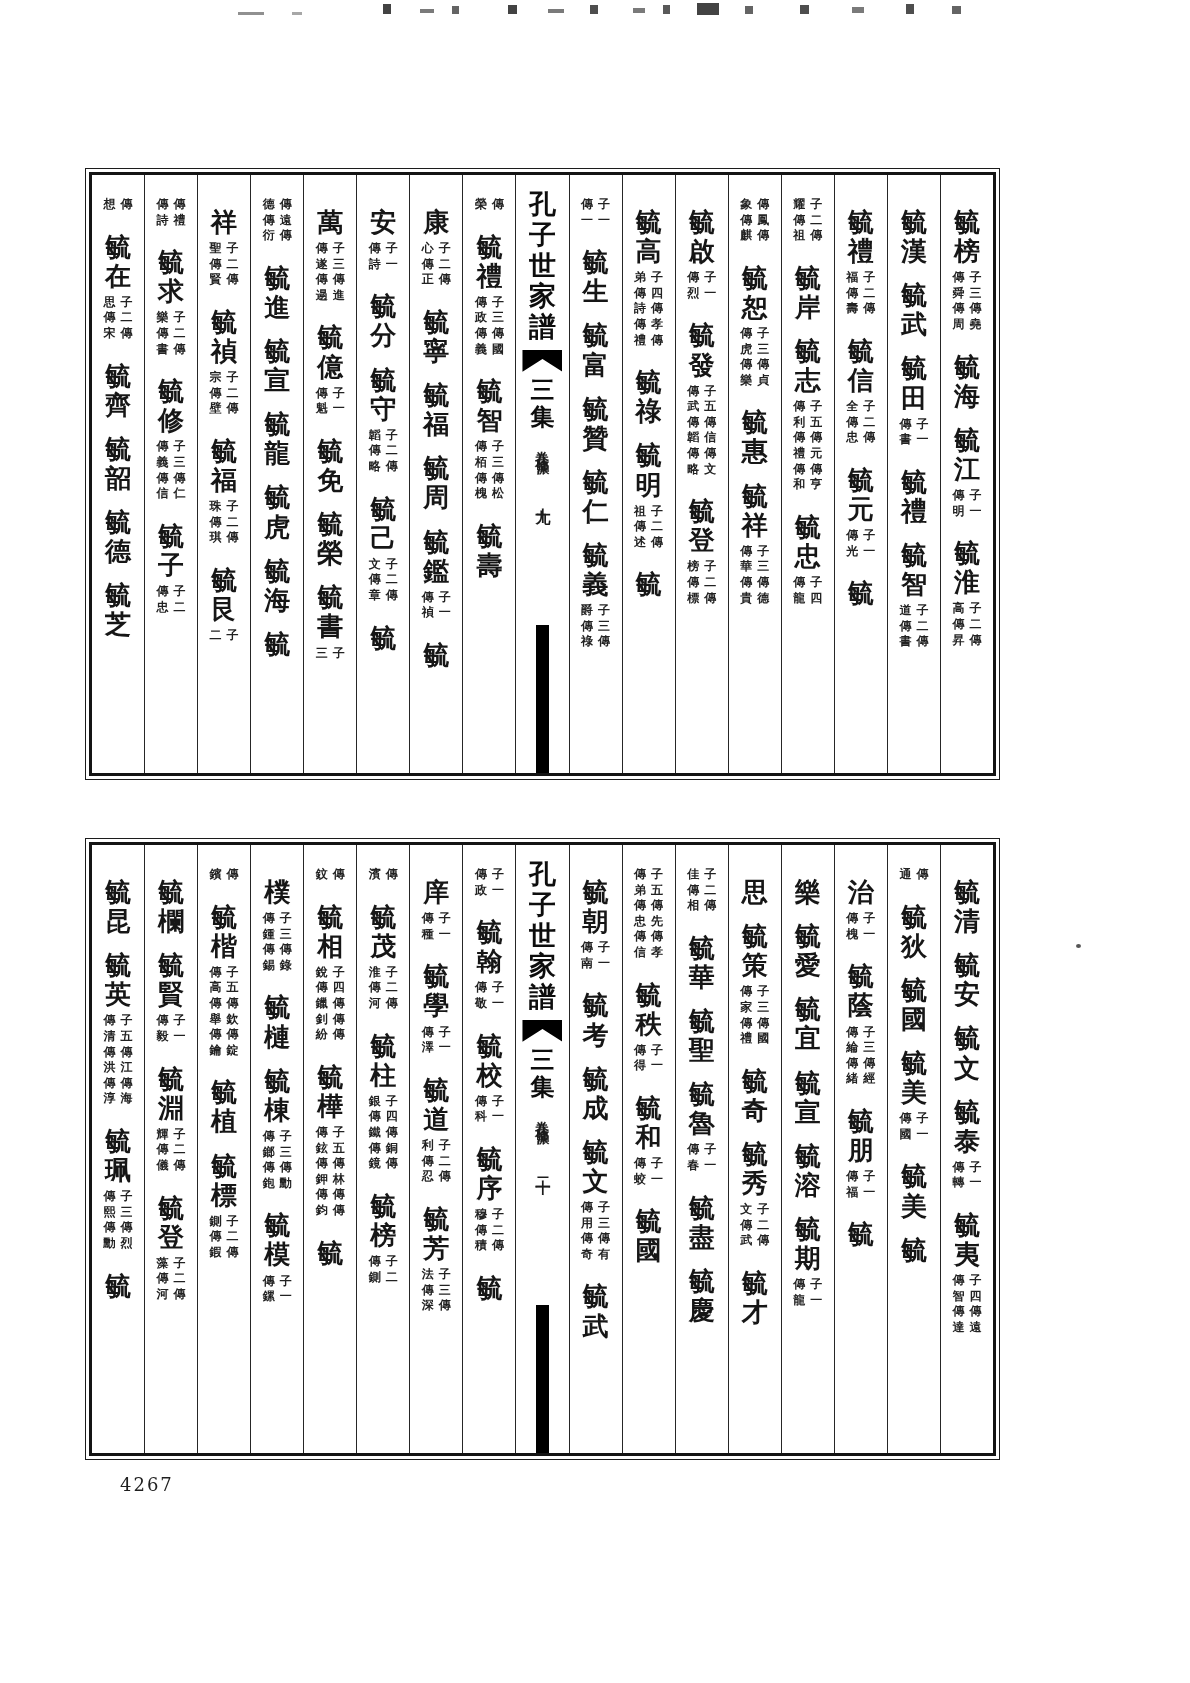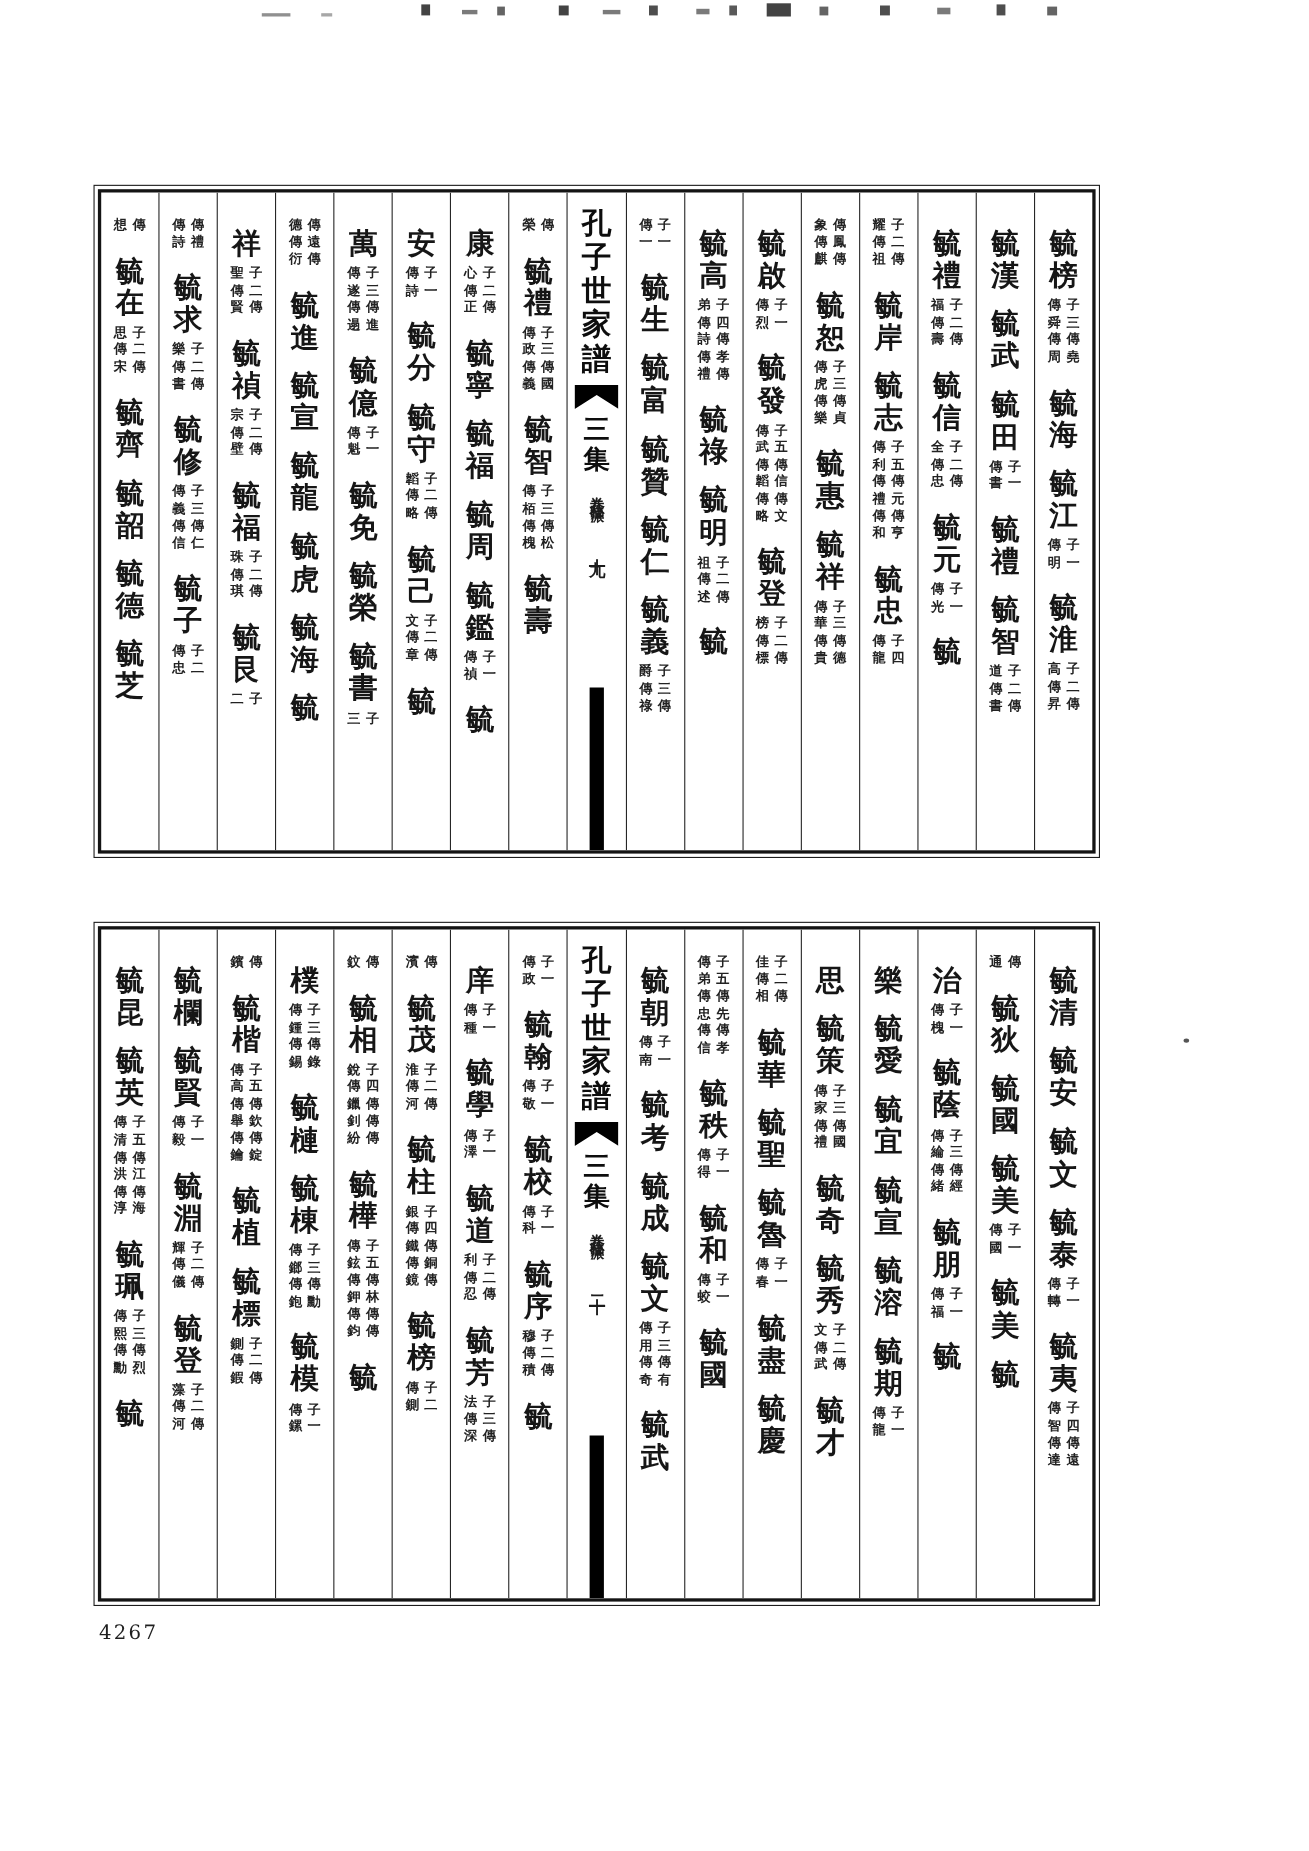--- a/index.html
+++ b/index.html
@@ -34,21 +34,21 @@
   .title-col{align-items:center;padding-top:14px;}
   .title-char{display:block;font-size:27px;font-weight:700;line-height:1.14;color:#0d0d0d;}
   .fishtail{width:40px;height:22px;background:#000;margin:7px auto 5px;
     clip-path:polygon(0 0,100% 0,100% 100%,50% 42%,0 100%);}
   .collection-char{display:block;font-size:24px;font-weight:700;line-height:1.15;color:#0d0d0d;}
   .volume-label{margin-top:8px;font-size:14px;font-weight:600;writing-mode:vertical-rl;letter-spacing:2px;}
   .branch-label{margin-top:4px;font-size:12.5px;font-weight:600;writing-mode:vertical-rl;letter-spacing:2px;}
   .folio-label{margin-top:42px;font-size:15px;font-weight:700;writing-mode:vertical-rl;letter-spacing:2px;}
   .black-bar{width:13px;background:#000;margin-top:auto;height:148px;flex:none;}
   .footer-page-number{
-    position:absolute;left:90px;top:1474px;font-size:18px;letter-spacing:2px;
+    position:absolute;left:120px;top:1474px;font-size:18px;letter-spacing:2px;
     color:#1f1f1f;font-family:"DejaVu Serif","Liberation Serif",serif;
   }
   .edge-dot{position:absolute;width:5px;height:4px;background:#555;border-radius:50%;}
 </style>
 </head>
 <body>
 
 <div class="scan-mark" style="left:238px;top:12px;width:26px;height:3px;opacity:.5"></div>
 <div class="scan-mark" style="left:292px;top:12px;width:10px;height:3px;opacity:.4"></div>
 <div class="scan-mark" style="left:383px;top:4px;width:8px;height:10px;"></div>

